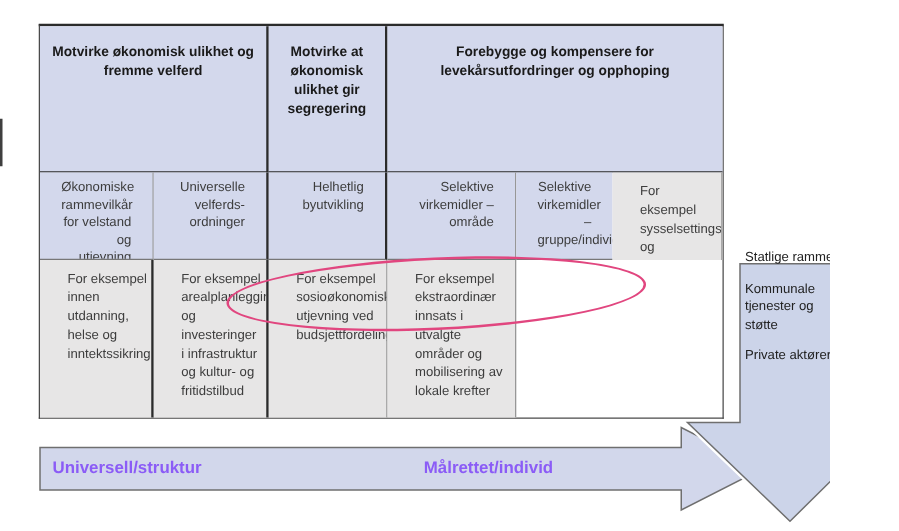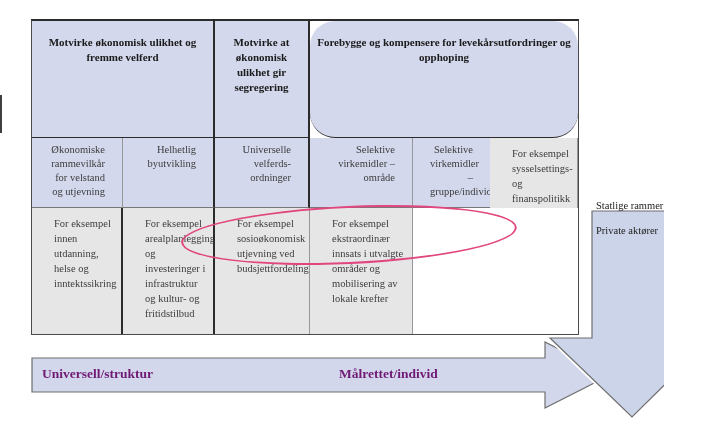--- a/index.html
+++ b/index.html
@@ -1,37 +1,37 @@
 <!DOCTYPE html>
 <html style="--header-fill: #d3d8ec; --body-fill: #e7e6e6; --arrow-fill: #ccd4e9; --bar-fill: #d2d7eb; --ellipse: #e1467f;"><head>
 <meta charset="utf-8">
 <style>
   html,body{margin:0;padding:0;background:#fff;}
   #canvas{
     position:relative;width:664px;height:425px;background:#fff;overflow:hidden;
-    font-family:Liberation Serif, serif;
+    font-family:Liberation Sans, sans-serif;
   }
   
   #matrix{
     position:absolute;left:31px;top:19px;
     display:inline-grid;
     grid-template-columns:91px 92px 95px 103px 77px 88px;
     grid-template-rows:117px 70px 126px;
     border:1.4px solid #4a4a4a;
     border-top:2.6px solid #2b2b2b;
     box-sizing:content-box;
   }
   .cell{box-sizing:border-box;overflow:hidden;}
   .g{
     background:var(--header-fill);color:#1a1a1a;
     font-size:11px;line-height:15px;font-weight:bold;text-align:center;
     padding:14px 5px 0;border-bottom:1.8px solid #2b2b2b;
   }
   .span2{grid-column:span 2;}
-  .span3{grid-column:span 3;border-radius:25px;}
+  .span3{grid-column:span 3;}
   .s{
     background:var(--header-fill);color:#3d3d3d;
     font-size:10.5px;line-height:14px;text-align:right;
     padding:5px 17px 0;border-bottom:1.2px solid #777;
   }
   .b{
     background:var(--body-fill);color:#3d3d3d;
     font-size:10.5px;line-height:15px;text-align:left;
     padding:8px 3px 0 22px;
   }
@@ -48,21 +48,21 @@
   .arrow-fill{fill:var(--arrow-fill);stroke:#6f6f6f;stroke-width:1.2;}
   .bar-fill{fill:var(--bar-fill);stroke:#6f6f6f;stroke-width:1.2;}
   .halo{fill:none;stroke:#ffffff;stroke-width:5;}
   #side-arrow-labels{
     position:absolute;left:596px;top:199px;width:76px;z-index:2;
     font-size:10.5px;line-height:14.5px;color:#222;
   }
   #side-arrow-labels .itm{margin:0 0 10px 0;}
   #bar-label-left,#bar-label-right{
     position:absolute;top:366px;z-index:2;
-    font-size:13.5px;font-weight:bold;color:#701a75;
+    font-size:13.5px;font-weight:bold;color:#8b5cf6;
   }
   #bar-label-left{left:42px;}
   #bar-label-right{left:339px;width:220px;text-align:left;}
   
   #edge-mark{position:absolute;left:0;top:95px;width:2px;height:38px;background:#3f3f3f;}
 </style>
 </head>
 <body>
 
 <div id="canvas">
@@ -75,35 +75,36 @@
     <polygon class="arrow-fill" points="592,211 673,211 673,338 712,338 632,417 550,338 592,338"></polygon>
   </svg>
 
   <div id="matrix">
 
     <div class="cell g span2 br-dark">Motvirke økonomisk ulikhet og fremme velferd</div>
     <div class="cell g br-dark">Motvirke at økonomisk ulikhet gir segregering</div>
     <div class="cell g span3">Forebygge og kompensere for levekårsutfordringer og opphoping</div>
 
     <div class="cell s br-gray">Økonomiske rammevilkår for velstand og utjevning</div>
+    <div class="cell s br-dark">Universelle velferds-ordninger</div>
     <div class="cell s br-dark">Helhetlig byutvikling</div>
-    <div class="cell s br-dark">Universelle velferds-ordninger</div>
     <div class="cell s br-gray">Selektive virkemidler – område</div>
     <div class="cell s">Selektive virkemidler – gruppe/individ</div>
 
     <div class="cell b br-gray">For eksempel sysselsettings- og finanspolitikk</div>
     <div class="cell b br-dark">For eksempel innen utdanning, helse og inntektssikring</div>
     <div class="cell b br-dark">For eksempel arealplanlegging og investeringer i infrastruktur og kultur- og fritidstilbud</div>
     <div class="cell b br-gray">For eksempel sosioøkonomisk utjevning ved budsjettfordeling</div>
     <div class="cell b br-gray">For eksempel ekstraordinær innsats i utvalgte områder og mobilisering av lokale krefter</div>
   </div>
 
   <div id="highlight"></div>
 
   <div id="side-arrow-labels">
     <div class="itm">Statlige rammer</div>
+    <div class="itm">Kommunale tjenester og støtte</div>
     <div class="itm">Private aktører</div>
   </div>
 
   <div id="bar-label-left">Universell/struktur</div>
   <div id="bar-label-right">Målrettet/individ</div>
 
 </div>
 
 </body></html>

